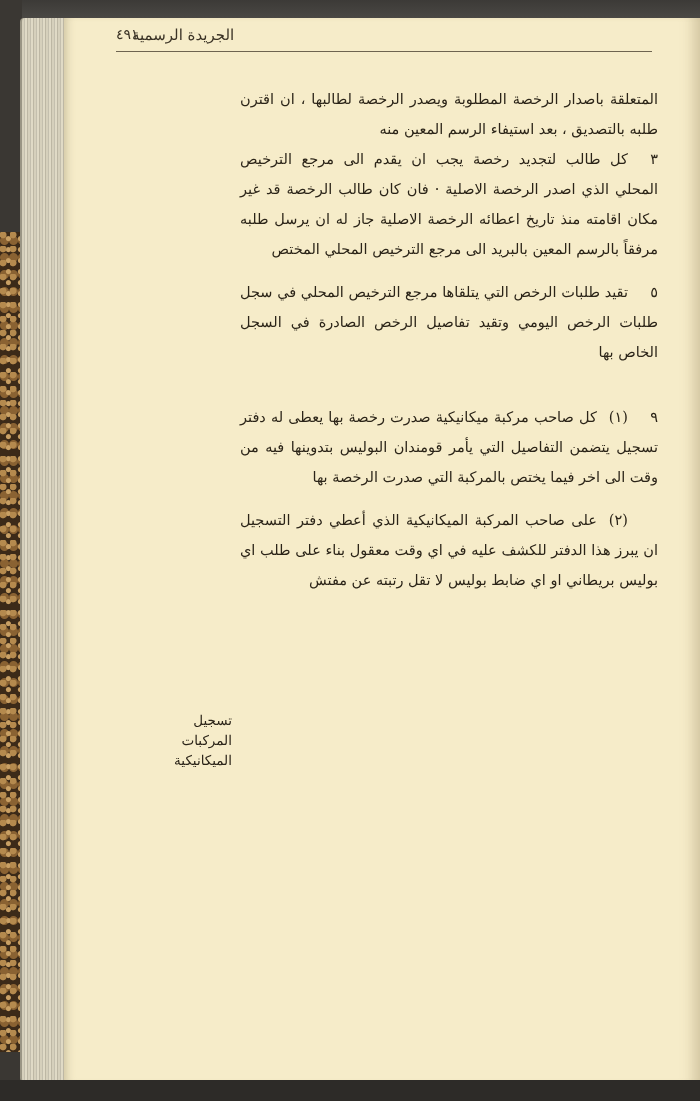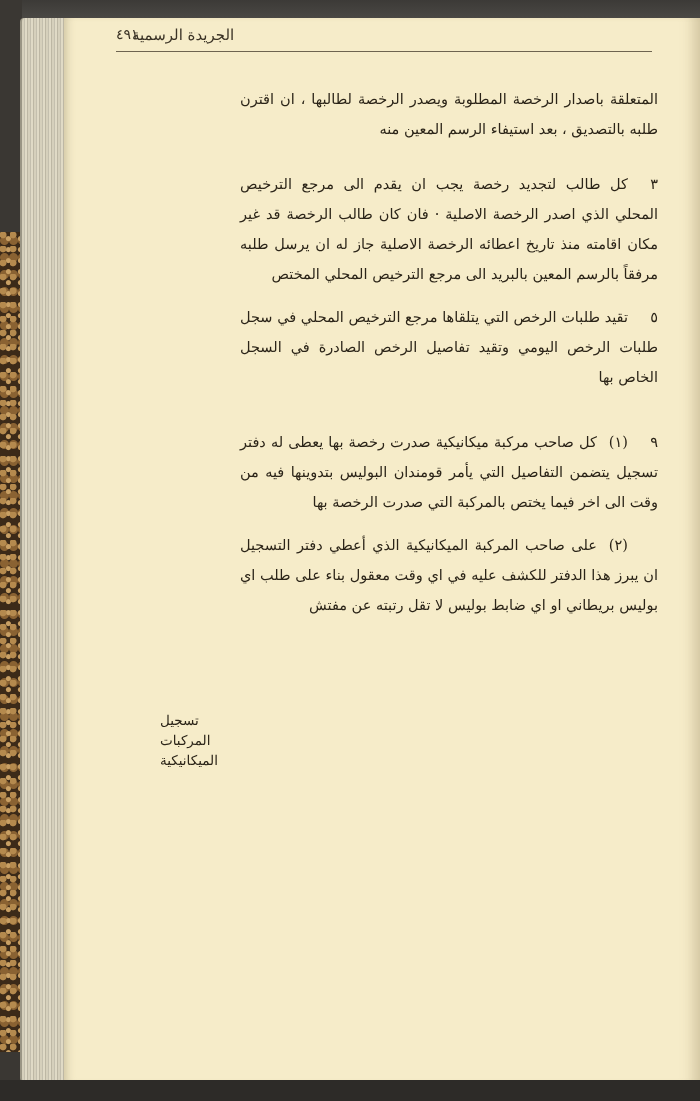--- a/index.html
+++ b/index.html
@@ -52,27 +52,27 @@
   }
   .rule {
     position:absolute; left:56px; top:51px; width:536px; height:1px; background:#6e6450;
   }
   .body-col {
     position:absolute; left:240px; top:84px; width:418px;
     direction:rtl; text-align:justify; text-align-last:right;
     color:#2b2418; font-size:14.5px; line-height:30px;
   }
   .para { margin:0 0 13px 0; }
-  .para.cont { margin-bottom:25px; }
+  .para.cont { margin-bottom:0; }
   .num { display:inline-block; min-width:18px; margin-left:12px; }
   .sub { display:inline-block; margin-left:12px; }
   .gap-big { height:22px; }
   .margin-note {
     position:absolute; left:160px; top:710px; width:72px;
-    direction:rtl; text-align:left; color:#2b2418; font-size:13.5px; line-height:20px;
+    direction:rtl; text-align:right; color:#2b2418; font-size:13.5px; line-height:20px;
   }
 </style>
 </head>
 <body>
 
 <div class="cover-top"></div>
 <div class="cover-left"></div>
 <div class="marble"></div>
 <div class="page-stack"></div>
 <div class="page"></div>

